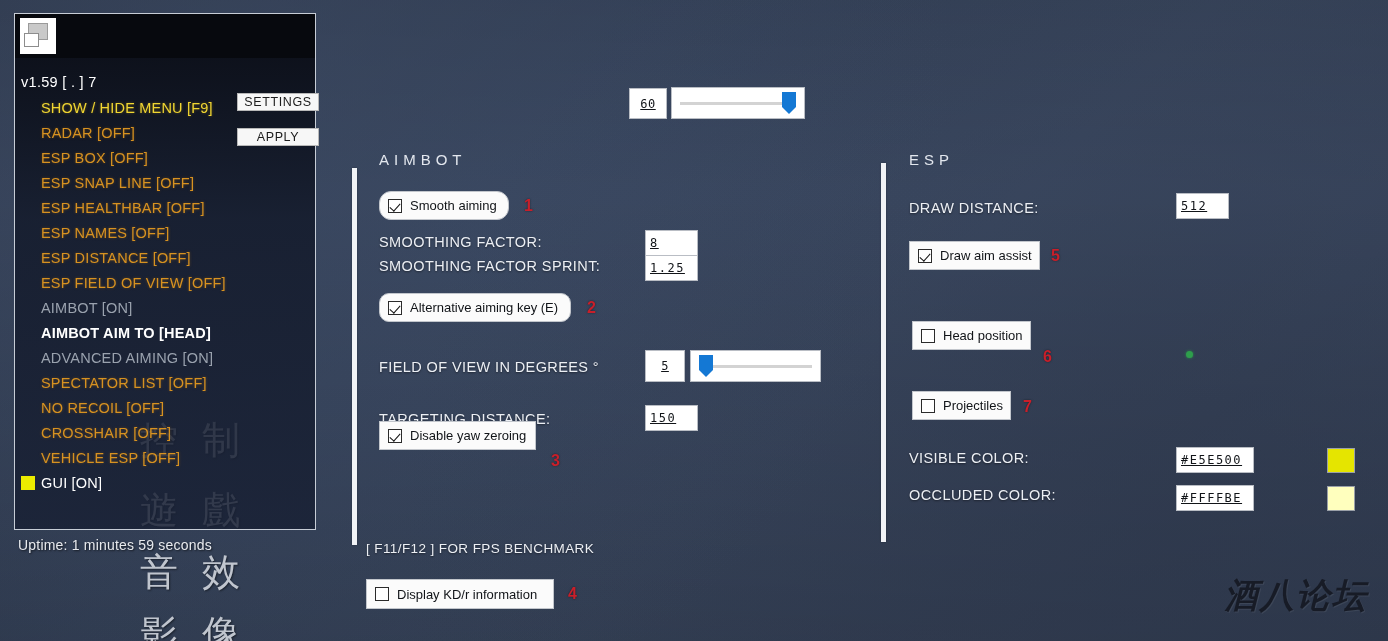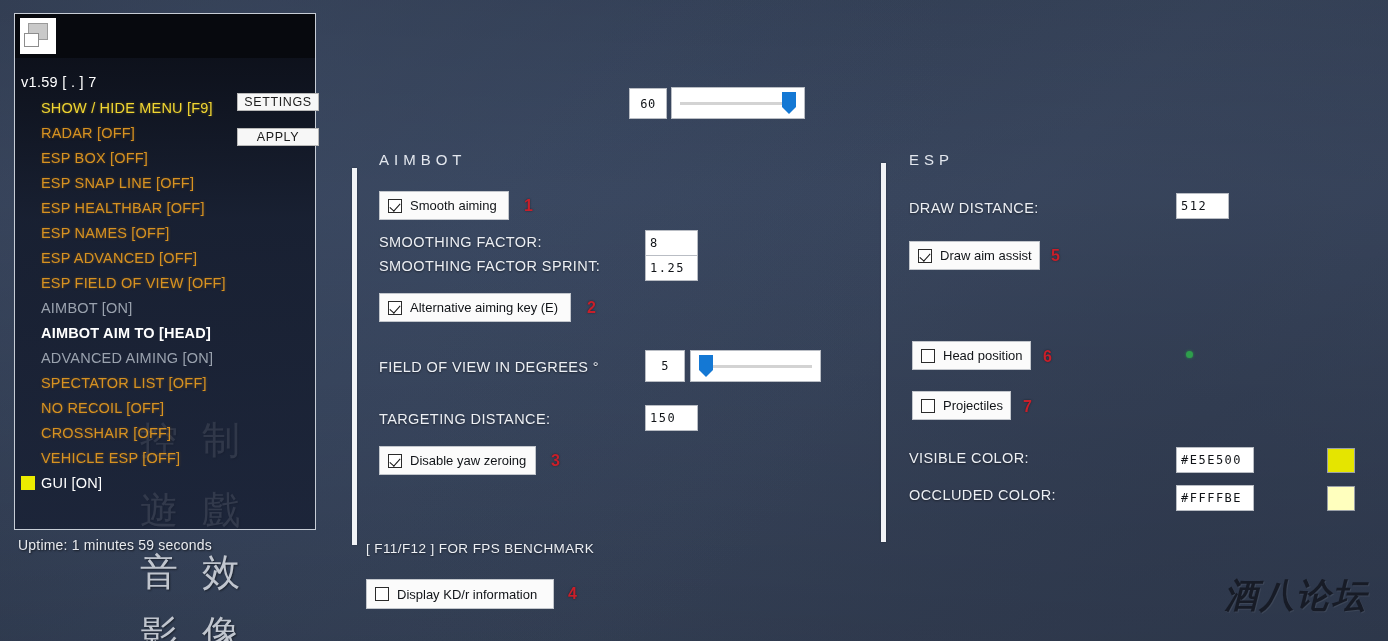--- a/index.html
+++ b/index.html
@@ -223,20 +223,21 @@
     box-sizing: border-box;
     height: 26px;
     display: flex;
     align-items: center;
     padding-left: 4px;
     color: #111418;
     font-family: "DejaVu Sans Mono", monospace;
     font-size: 12px;
     letter-spacing: 1.5px;
     cursor: text;
+    text-decoration: underline;
   }
   .txt-field.centered { justify-content: center; padding-left: 0; letter-spacing: 0.5px; }
   .slider-track {
     position: absolute;
     background: #ffffff;
     border: 1px solid #b9bdc4;
     box-sizing: border-box;
     height: 32px;
     cursor: pointer;
   }
@@ -324,21 +325,21 @@
       <div class="menu-row c-orange">
           <span>ESP SNAP LINE [OFF]</span>
         </div>
       <div class="menu-row c-orange">
           <span>ESP HEALTHBAR [OFF]</span>
         </div>
       <div class="menu-row c-orange">
           <span>ESP NAMES [OFF]</span>
         </div>
       <div class="menu-row c-orange">
-          <span>ESP ADVANCED [OFF]</span>
+          <span>ESP DISTANCE [OFF]</span>
         </div>
       <div class="menu-row c-orange">
           <span>ESP FIELD OF VIEW [OFF]</span>
         </div>
       <div class="menu-row c-grey">
           <span>AIMBOT [ON]</span>
         </div>
       <div class="menu-row c-white">
           <span>AIMBOT AIM TO [HEAD]</span>
         </div>
@@ -373,49 +374,49 @@
   <div class="slider-track" style="left:671px; top:87px; width:134px;">
     <div class="rail"></div>
     <div class="thumb" style="left:110px;"></div>
   </div>
 
   <div class="v-sep" id="sep-left"></div>
   <div class="v-sep" id="sep-right"></div>
 
   <div class="col-title" style="left:379px; top:151px;">AIMBOT</div>
 
-  <div class="check-box" style="left:379px; top:191px; width:130px;">
+  <div class="check-box" style="left:379px; top:191px; width:130px;border-radius:12px;">
     <span class="cb-mark checked"></span>
     <span class="cb-label">Smooth aiming</span>
   </div>
   <div class="marker" style="left:524px; top:197px;">1</div>
 
   <div class="field-label" style="left:379px; top:234px;">SMOOTHING FACTOR:</div>
   <div class="txt-field" style="left:645px; top:230px; width:53px;">8</div>
 
   <div class="field-label" style="left:379px; top:258px;">SMOOTHING FACTOR SPRINT:</div>
   <div class="txt-field" style="left:645px; top:255px; width:53px;">1.25</div>
 
-  <div class="check-box" style="left:379px; top:293px; width:192px;">
+  <div class="check-box" style="left:379px; top:293px; width:192px;border-radius:10px;">
     <span class="cb-mark checked"></span>
     <span class="cb-label">Alternative aiming key (E)</span>
   </div>
   <div class="marker" style="left:587px; top:299px;">2</div>
 
   <div class="field-label" style="left:379px; top:359px;">FIELD OF VIEW IN DEGREES °</div>
   <div class="txt-field centered" style="left:645px; top:350px; width:40px; height:32px;">5</div>
   <div class="slider-track" style="left:690px; top:350px; width:131px;">
     <div class="rail"></div>
     <div class="thumb" style="left:8px;"></div>
   </div>
 
   <div class="field-label" style="left:379px; top:411px;">TARGETING DISTANCE:</div>
   <div class="txt-field" style="left:645px; top:405px; width:53px;">150</div>
 
-  <div class="check-box" style="left:379px; top:446px; width:157px;">
+  <div class="check-box" style="left:379px; top:421px; width:157px;">
     <span class="cb-mark checked"></span>
     <span class="cb-label">Disable yaw zeroing</span>
   </div>
   <div class="marker" style="left:551px; top:452px;">3</div>
 
   <div class="field-label" style="left:366px; top:541px; font-size:13.5px;">[ F11/F12 ] FOR FPS BENCHMARK</div>
   <div class="check-box" style="left:366px; top:579px; width:188px; height:30px;">
     <span class="cb-mark"></span>
     <span class="cb-label">Display KD/r information</span>
   </div>
@@ -425,21 +426,21 @@
 
   <div class="field-label" style="left:909px; top:200px;">DRAW DISTANCE:</div>
   <div class="txt-field" style="left:1176px; top:193px; width:53px;">512</div>
 
   <div class="check-box" style="left:909px; top:241px; width:131px;">
     <span class="cb-mark checked"></span>
     <span class="cb-label">Draw aim assist</span>
   </div>
   <div class="marker" style="left:1051px; top:247px;">5</div>
 
-  <div class="check-box" style="left:912px; top:341px; width:119px;">
+  <div class="check-box" style="left:912px; top:321px; width:119px;">
     <span class="cb-mark"></span>
     <span class="cb-label">Head position</span>
   </div>
   <div class="marker" style="left:1043px; top:348px;">6</div>
 
   <div class="check-box" style="left:912px; top:391px; width:99px;">
     <span class="cb-mark"></span>
     <span class="cb-label">Projectiles</span>
   </div>
   <div class="marker" style="left:1023px; top:398px;">7</div>

